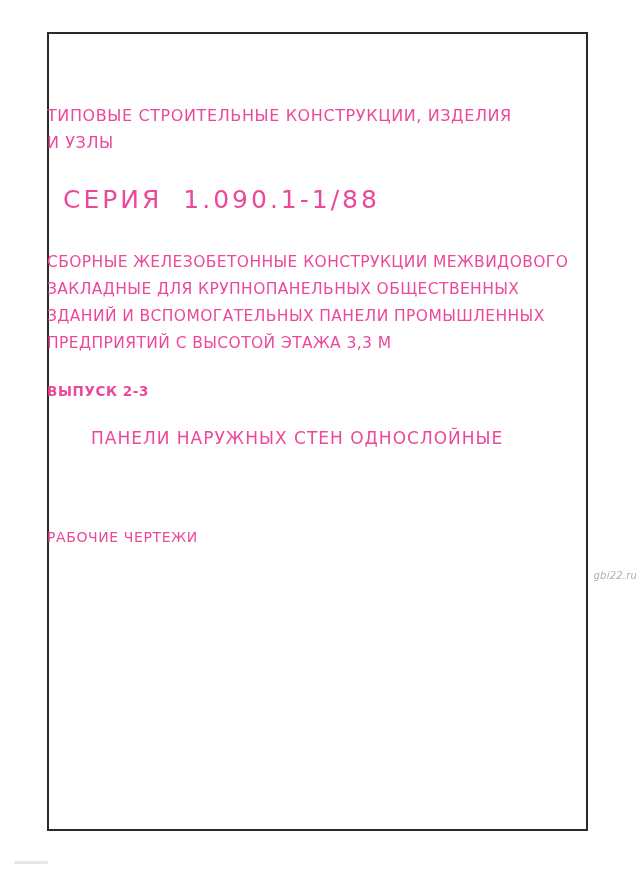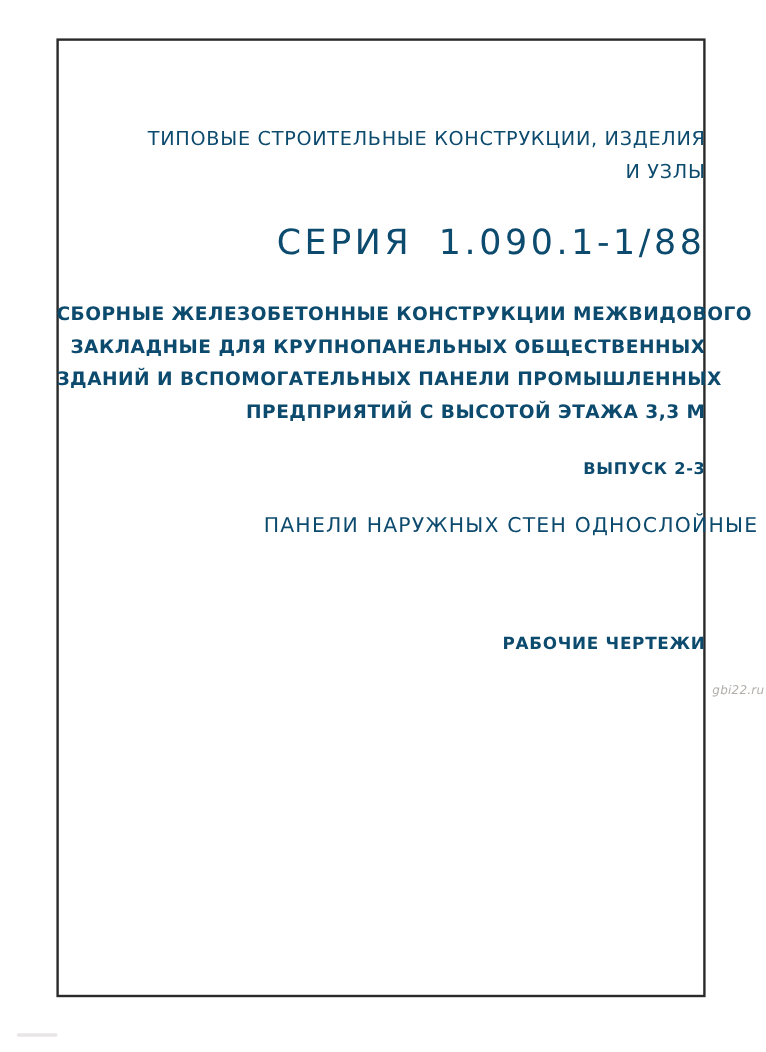--- a/index.html
+++ b/index.html
@@ -23,64 +23,65 @@
     width: 541px;
     height: 799px;
     border: 2px solid #2a2a2a;
     box-sizing: border-box;
     background: transparent;
   }
   .txt {
     position: absolute;
     left: 47px;
     width: 541px;
-    text-align: right;
+    text-align: left;
     white-space: nowrap;
-    color: #0c4a6e;
+    color: #ec4899;
   }
   .header-block {
     top: 102px;
     font-size: 16px;
     line-height: 27px;
     letter-spacing: 0.6px;
     font-weight: 500;
   }
   .series-title {
     top: 185px;
-    font-size: 29px;
+    font-size: 25px;
     letter-spacing: 3px;
     word-spacing: 10px;
     font-weight: 400;
+    padding-left: 16px;
   }
   .description-block {
     top: 249px;
     font-size: 15.5px;
     line-height: 27px;
     letter-spacing: 0.4px;
-    font-weight: 700;
+    font-weight: 400;
   }
   .issue-label {
     top: 383px;
     font-size: 13.5px;
     letter-spacing: 0.6px;
     font-weight: bold;
   }
   .subject-block {
     top: 424px;
     font-size: 17px;
     line-height: 29px;
     letter-spacing: 1px;
     font-weight: 500;
     padding-left: 44px;
   }
   .doc-type {
     top: 529px;
     font-size: 14px;
     letter-spacing: 0.6px;
-    font-weight: bold;
+    font-weight: normal;
   }
   .watermark {
     position: absolute;
     top: 570px;
     right: 1px;
     font-size: 10px;
     color: #b3aeaa;
     letter-spacing: 0.2px;
     font-style: italic;
   }

